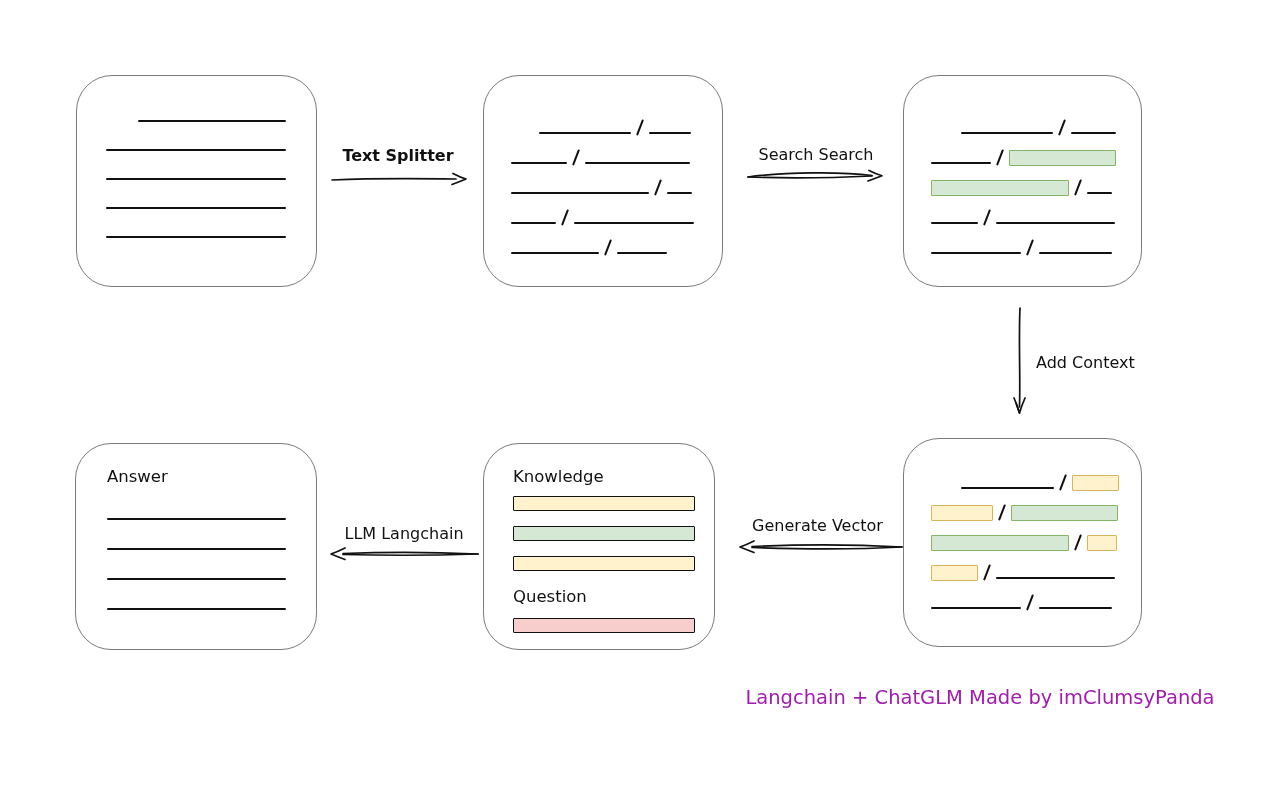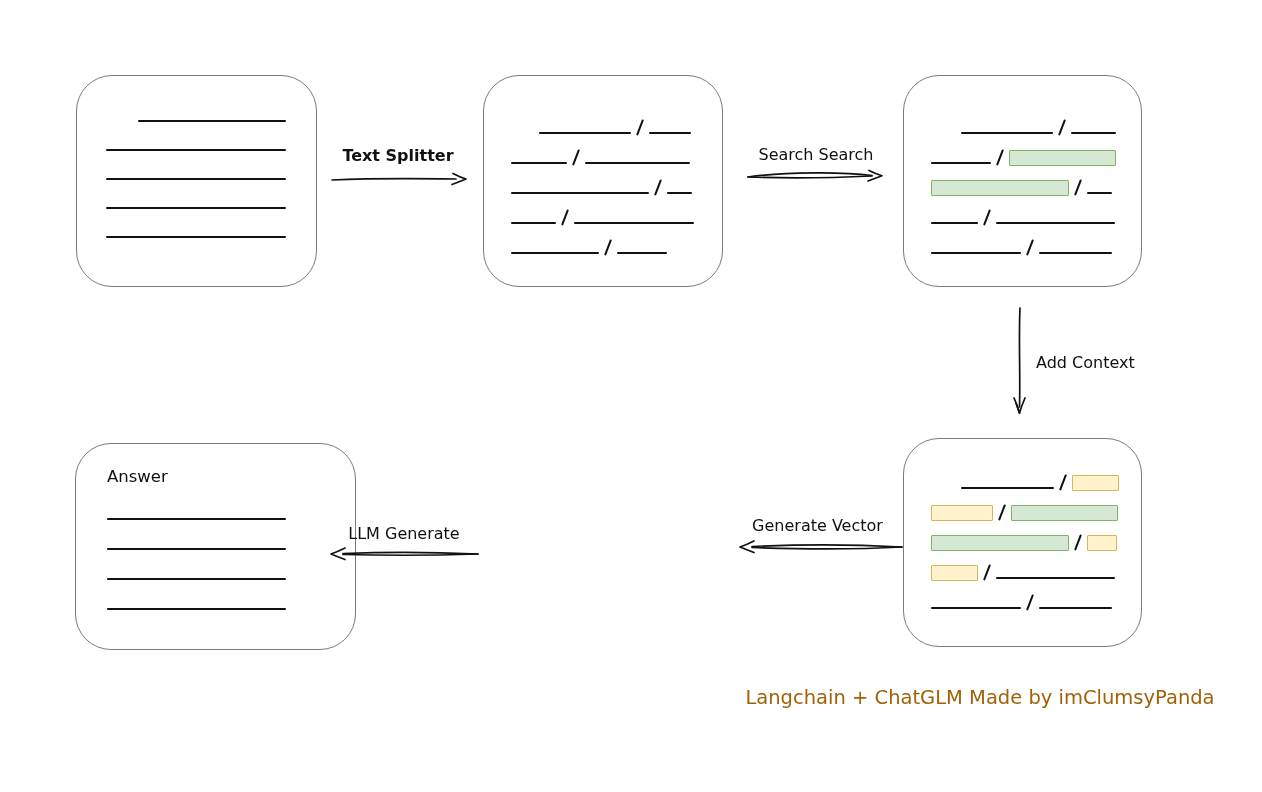--- a/index.html
+++ b/index.html
@@ -6,21 +6,21 @@
   html,body { background:#ffffff; }
   body { font-family:"DejaVu Sans","Liberation Sans",sans-serif; color:#111; }
   .canvas { position:relative; width:1262px; height:792px; background:#fff; overflow:hidden; }
 
   .box { position:absolute; background:#fff; border:1.5px solid var(--box-border,#7b7b7b); border-radius:36px; }
   .box-source-document { left:76px;  top:75px;  width:241px; height:212px; }
   .box-split-chunks    { left:483px; top:75px;  width:240px; height:212px; }
   .box-matched-chunks  { left:903px; top:75px;  width:239px; height:212px; }
   .box-context-chunks  { left:903px; top:438px; width:239px; height:209px; }
   .box-prompt          { left:483px; top:443px; width:232px; height:207px; }
-  .box-answer          { left:75px;  top:443px; width:281px; height:207px; }
+  .box-answer          { left:75px;  top:443px; width:242px; height:207px; }
 
   .doc-lines { padding:44px 0 0 29px; }
   .doc-line { height:2px; background:var(--line,#111); margin-bottom:27px; border-radius:1px; }
 
   .chunk-rows { padding:42px 0 0 27px; }
   .box-context-chunks .chunk-rows { padding-top:34px; }
   .chunk-row { display:flex; align-items:flex-end; height:18px; margin-bottom:12px; }
   .seg-line { height:2px; background:var(--line,#111); margin-bottom:2px; border-radius:1px; }
   .seg-slash { width:2.4px; height:17px; background:var(--line,#111); transform:rotate(21deg); margin:0 8px; border-radius:2px; }
   .seg-chip { height:16px; border:1.4px solid; border-radius:1px; }
@@ -47,21 +47,21 @@
   .lbl-generate-prompt { left:730px; top:516px; width:175px; text-align:center; }
   .lbl-llm-response    { left:324px; top:524px; width:160px; text-align:center; }
 
   .svg-text-splitter   { left:330px; top:170px; }
   .svg-vector-search   { left:746px; top:166px; }
   .svg-add-context     { left:1010px; top:306px; }
   .svg-generate-prompt { left:736px; top:539px; }
   .svg-llm-response    { left:328px; top:546px; }
 
   .footer { position:absolute; left:740px; top:686px; width:480px; text-align:center;
-            font-size:19.5px; color:#a16207; white-space:nowrap; }
+            font-size:19.5px; color:#a21caf; white-space:nowrap; }
 </style>
 </head>
 <body>
 
 <div class="canvas">
 
   <div class="box box-source-document">
     <div class="doc-lines">
         <div class="doc-line" style="width: 148px; margin-left: 32px;"></div>
         <div class="doc-line" style="width: 180px;"></div>
@@ -154,20 +154,34 @@
           <div class="seg-line" style="width: 119px;"></div>
         </div>
         <div class="chunk-row">
           <div class="seg-line" style="width: 90px;"></div>
           <div class="seg-slash"></div>
           <div class="seg-line" style="width: 73px;"></div>
         </div>
       </div>
   </div>
 
+  <div class="box box-prompt">
+    <div class="box-inner">
+      <div class="box-title">Knowledge</div>
+      <div class="knowledge-bars">
+          <div class="bar chip-yellow"></div>
+          <div class="bar chip-green"></div>
+          <div class="bar chip-yellow"></div>
+        </div>
+      <div class="box-title question-title">Question</div>
+      <div class="question-bars">
+          <div class="bar chip-red"></div>
+        </div>
+    </div>
+  </div>
 
   <div class="box box-answer">
     <div class="box-inner">
       <div class="box-title">Answer</div>
       <div class="answer-lines">
           <div class="doc-line" style="width: 179px;"></div>
           <div class="doc-line" style="width: 179px;"></div>
           <div class="doc-line" style="width: 179px;"></div>
           <div class="doc-line" style="width: 179px;"></div>
         </div>
@@ -194,21 +208,21 @@
     <path d="M6,97 Q8,103 9.5,107"></path>
   </svg>
 
   <div class="arrow-label lbl-generate-prompt">Generate Vector</div>
   <svg class="arrow-svg svg-generate-prompt" width="168" height="18" viewBox="0 0 168 18">
     <path d="M166,8 C120,5.5 60,5.5 16,7.5"></path>
     <path d="M166,8 C120,10.5 60,10 16,8.5"></path>
     <path d="M18,2 Q10,6 4,8 Q10,10.5 18,13.5"></path>
   </svg>
 
-  <div class="arrow-label lbl-llm-response">LLM Generate</div>
+  <div class="arrow-label lbl-llm-response">LLM Langchain</div>
   <svg class="arrow-svg svg-llm-response" width="152" height="18" viewBox="0 0 152 18">
     <path d="M150,8 C105,6 55,6 15,7.5"></path>
     <path d="M150,8 C105,9.5 55,9.5 15,8.5"></path>
     <path d="M17,2 Q9,6 3,8 Q9,10.5 17,13.5"></path>
   </svg>
 
   <div class="footer">Langchain + ChatGLM Made by imClumsyPanda</div>
 
 </div>
 

